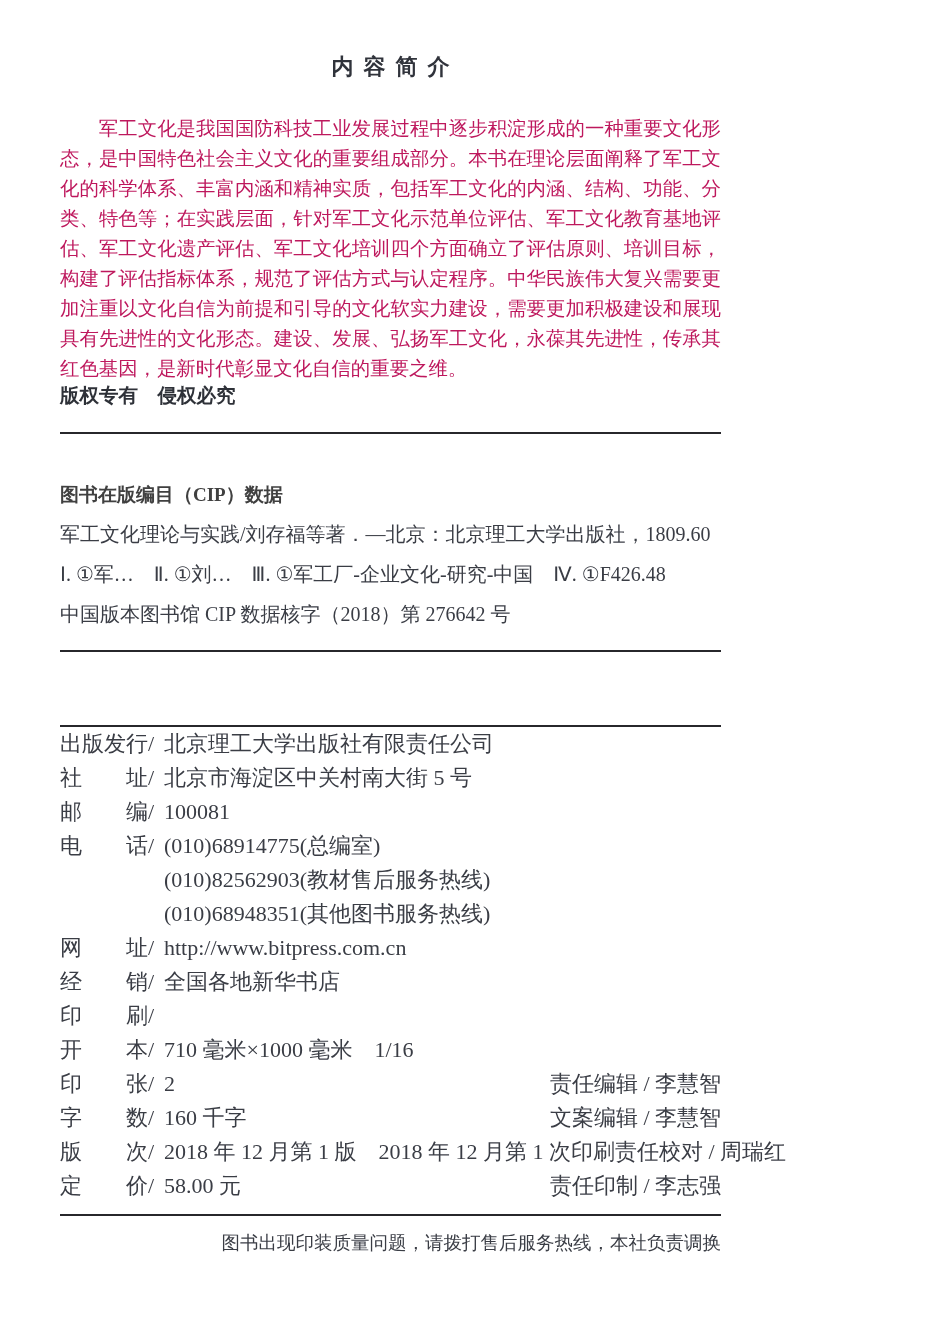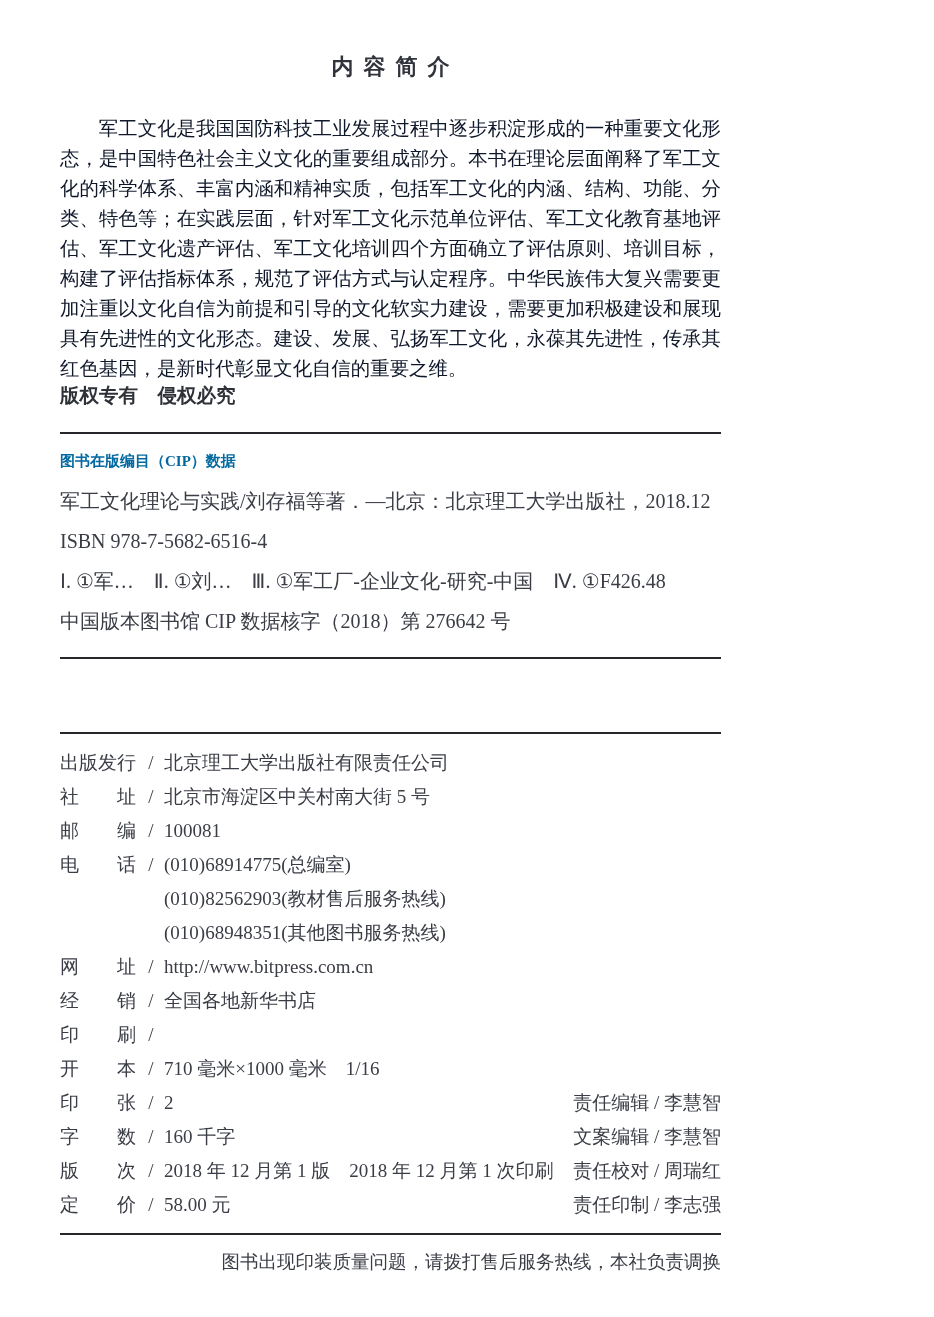--- a/index.html
+++ b/index.html
@@ -28,57 +28,57 @@
     text-indent: 10px; 
     color: #30333b;
   }
   .intro-paragraph {
     margin-top: 32px;
     font-size: 19.4px;
     line-height: 30px;
     text-align: justify;
     text-justify: inter-ideograph;
     text-indent: 2em;
-    color: #0f172a;
+    color: #be185d;
   }
   .copyright-notice {
     font-size: 19.5px;
     line-height: 24px;
     font-weight: bold;
     color: #2e3138;
   }
   
   hr.rule {
     border: none;
     border-top: 2.5px solid #27272b;
     height: 0;
   }
   .rule-1 { margin-top: 24px; }
   .rule-2 { margin-top: 16px; }
   .rule-3 { margin-top: 73px; }
   .rule-4 { margin-top: 11px; }
   
   .cip-heading {
-    margin-top: 14px;
-    font-size: 15px;
+    margin-top: 47px;
+    font-size: 19px;
     line-height: 27px;
     font-weight: bold;
-    color: #0369a1;
+    color: #404040;
   }
   .cip-line {
     font-size: 20px;
     line-height: 40px;
     white-space: pre;
     color: #3a3d45;
   }
   .cip-lines { margin-top: 6px; }
   
   .colophon {
-    margin-top: 12px;
-    font-size: 19px;
+    margin-top: 0;
+    font-size: 22px;
   }
   .colophon-row {
     display: flex;
     line-height: 34px;
     white-space: pre;
   }
   .colophon-row .lbl { width: 78px; flex: none; }
   .colophon-row .sep { width: 26px; flex: none; text-align: center; }
   .colophon-row .val { flex: none; }
   .colophon-row .right { margin-left: auto; flex: none; }
@@ -100,22 +100,21 @@
 
   <p class="intro-paragraph">军工文化是我国国防科技工业发展过程中逐步积淀形成的一种重要文化形态，是中国特色社会主义文化的重要组成部分。本书在理论层面阐释了军工文化的科学体系、丰富内涵和精神实质，包括军工文化的内涵、结构、功能、分类、特色等；在实践层面，针对军工文化示范单位评估、军工文化教育基地评估、军工文化遗产评估、军工文化培训四个方面确立了评估原则、培训目标，构建了评估指标体系，规范了评估方式与认定程序。中华民族伟大复兴需要更加注重以文化自信为前提和引导的文化软实力建设，需要更加积极建设和展现具有先进性的文化形态。建设、发展、弘扬军工文化，永葆其先进性，传承其红色基因，是新时代彰显文化自信的重要之维。</p>
 
   <p class="copyright-notice">版权专有　侵权必究</p>
 
   <hr class="rule rule-1">
 
   <section>
     <h2 class="cip-heading">图书在版编目（CIP）数据</h2>
     <div class="cip-lines">
-      <p class="cip-line">军工文化理论与实践/刘存福等著．—北京：北京理工大学出版社，2018.12</p>
-      <p class="cip-line">ISBN 978-7-5682-6516-4</p>
+      <p class="cip-line">军工文化理论与实践/刘存福等著．—北京：北京理工大学出版社，1809.60</p>
       <p class="cip-line">Ⅰ. ①军…　Ⅱ. ①刘…　Ⅲ. ①军工厂-企业文化-研究-中国　Ⅳ. ①F426.48</p>
       <p class="cip-line">中国版本图书馆 CIP 数据核字（2018）第 276642 号</p>
     </div>
   </section>
 
   <hr class="rule rule-2">
   <hr class="rule rule-3">
 
   <section class="colophon">
 

